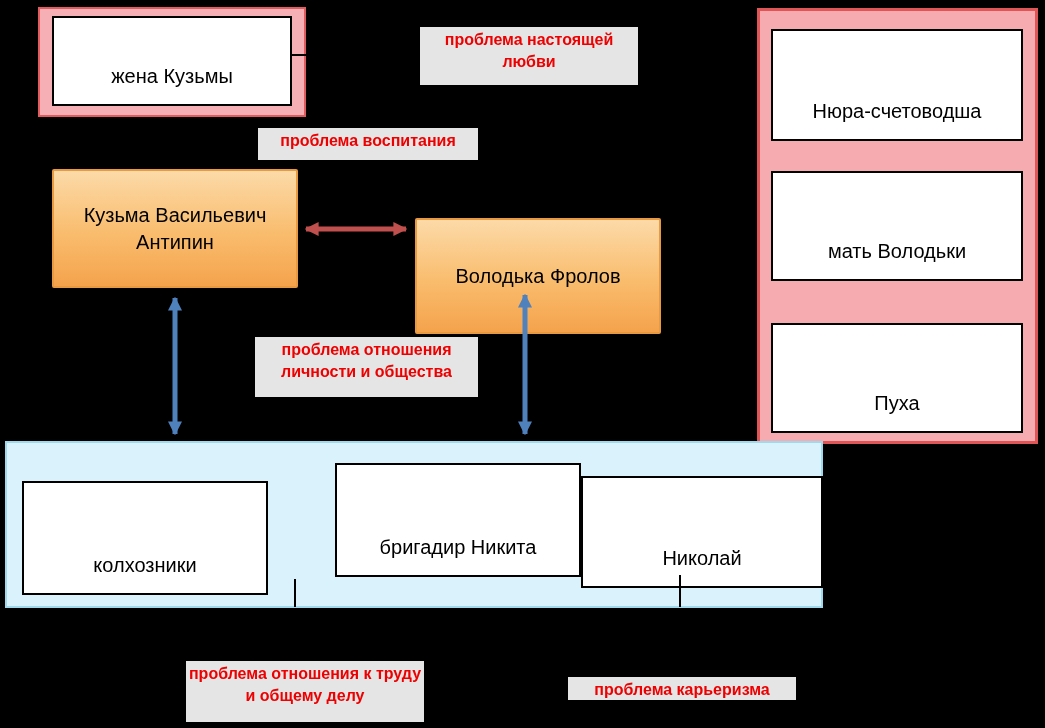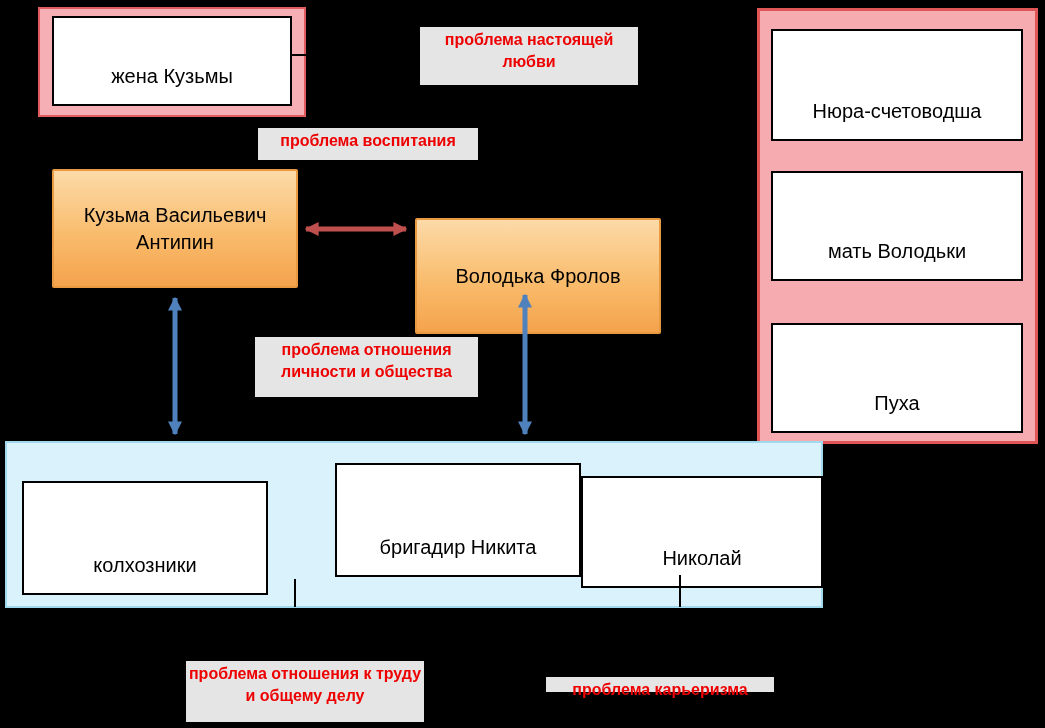--- a/index.html
+++ b/index.html
@@ -102,21 +102,21 @@
   <div class="abs whitebox" style="left:290px;top:463px;width:246px;height:114px;margin-left:45px;">
     <span>бригадир Никита</span>
   </div>
   <div class="abs whitebox" style="left:561px;top:476px;width:242px;height:112px;margin-left:20px;">
     <span>Николай</span>
   </div>
 
   <div class="abs redlabel" style="left:186px;top:661px;width:238px;height:61px;">
     <span>проблема отношения к труду и общему делу</span>
   </div>
-  <div class="abs redlabel" style="left:546px;top:677px;width:228px;height:15px;">
+  <div class="abs redlabel" style="left:568px;top:677px;width:228px;height:23px;">
     <span>проблема карьеризма</span>
   </div>
 
   <svg class="overlay" width="1045" height="728" viewBox="0 0 1045 728">
     <defs>
       <marker id="arrRed" markerUnits="userSpaceOnUse" markerWidth="14" markerHeight="14" refX="9" refY="5" orient="auto-start-reverse" viewBox="0 0 10 10">
         <path d="M0,0 L10,5 L0,10 z" fill="#c0504d"></path>
       </marker>
       <marker id="arrBlue" markerUnits="userSpaceOnUse" markerWidth="14" markerHeight="14" refX="9" refY="5" orient="auto-start-reverse" viewBox="0 0 10 10">
         <path d="M0,0 L10,5 L0,10 z" fill="#4f81bd"></path>

